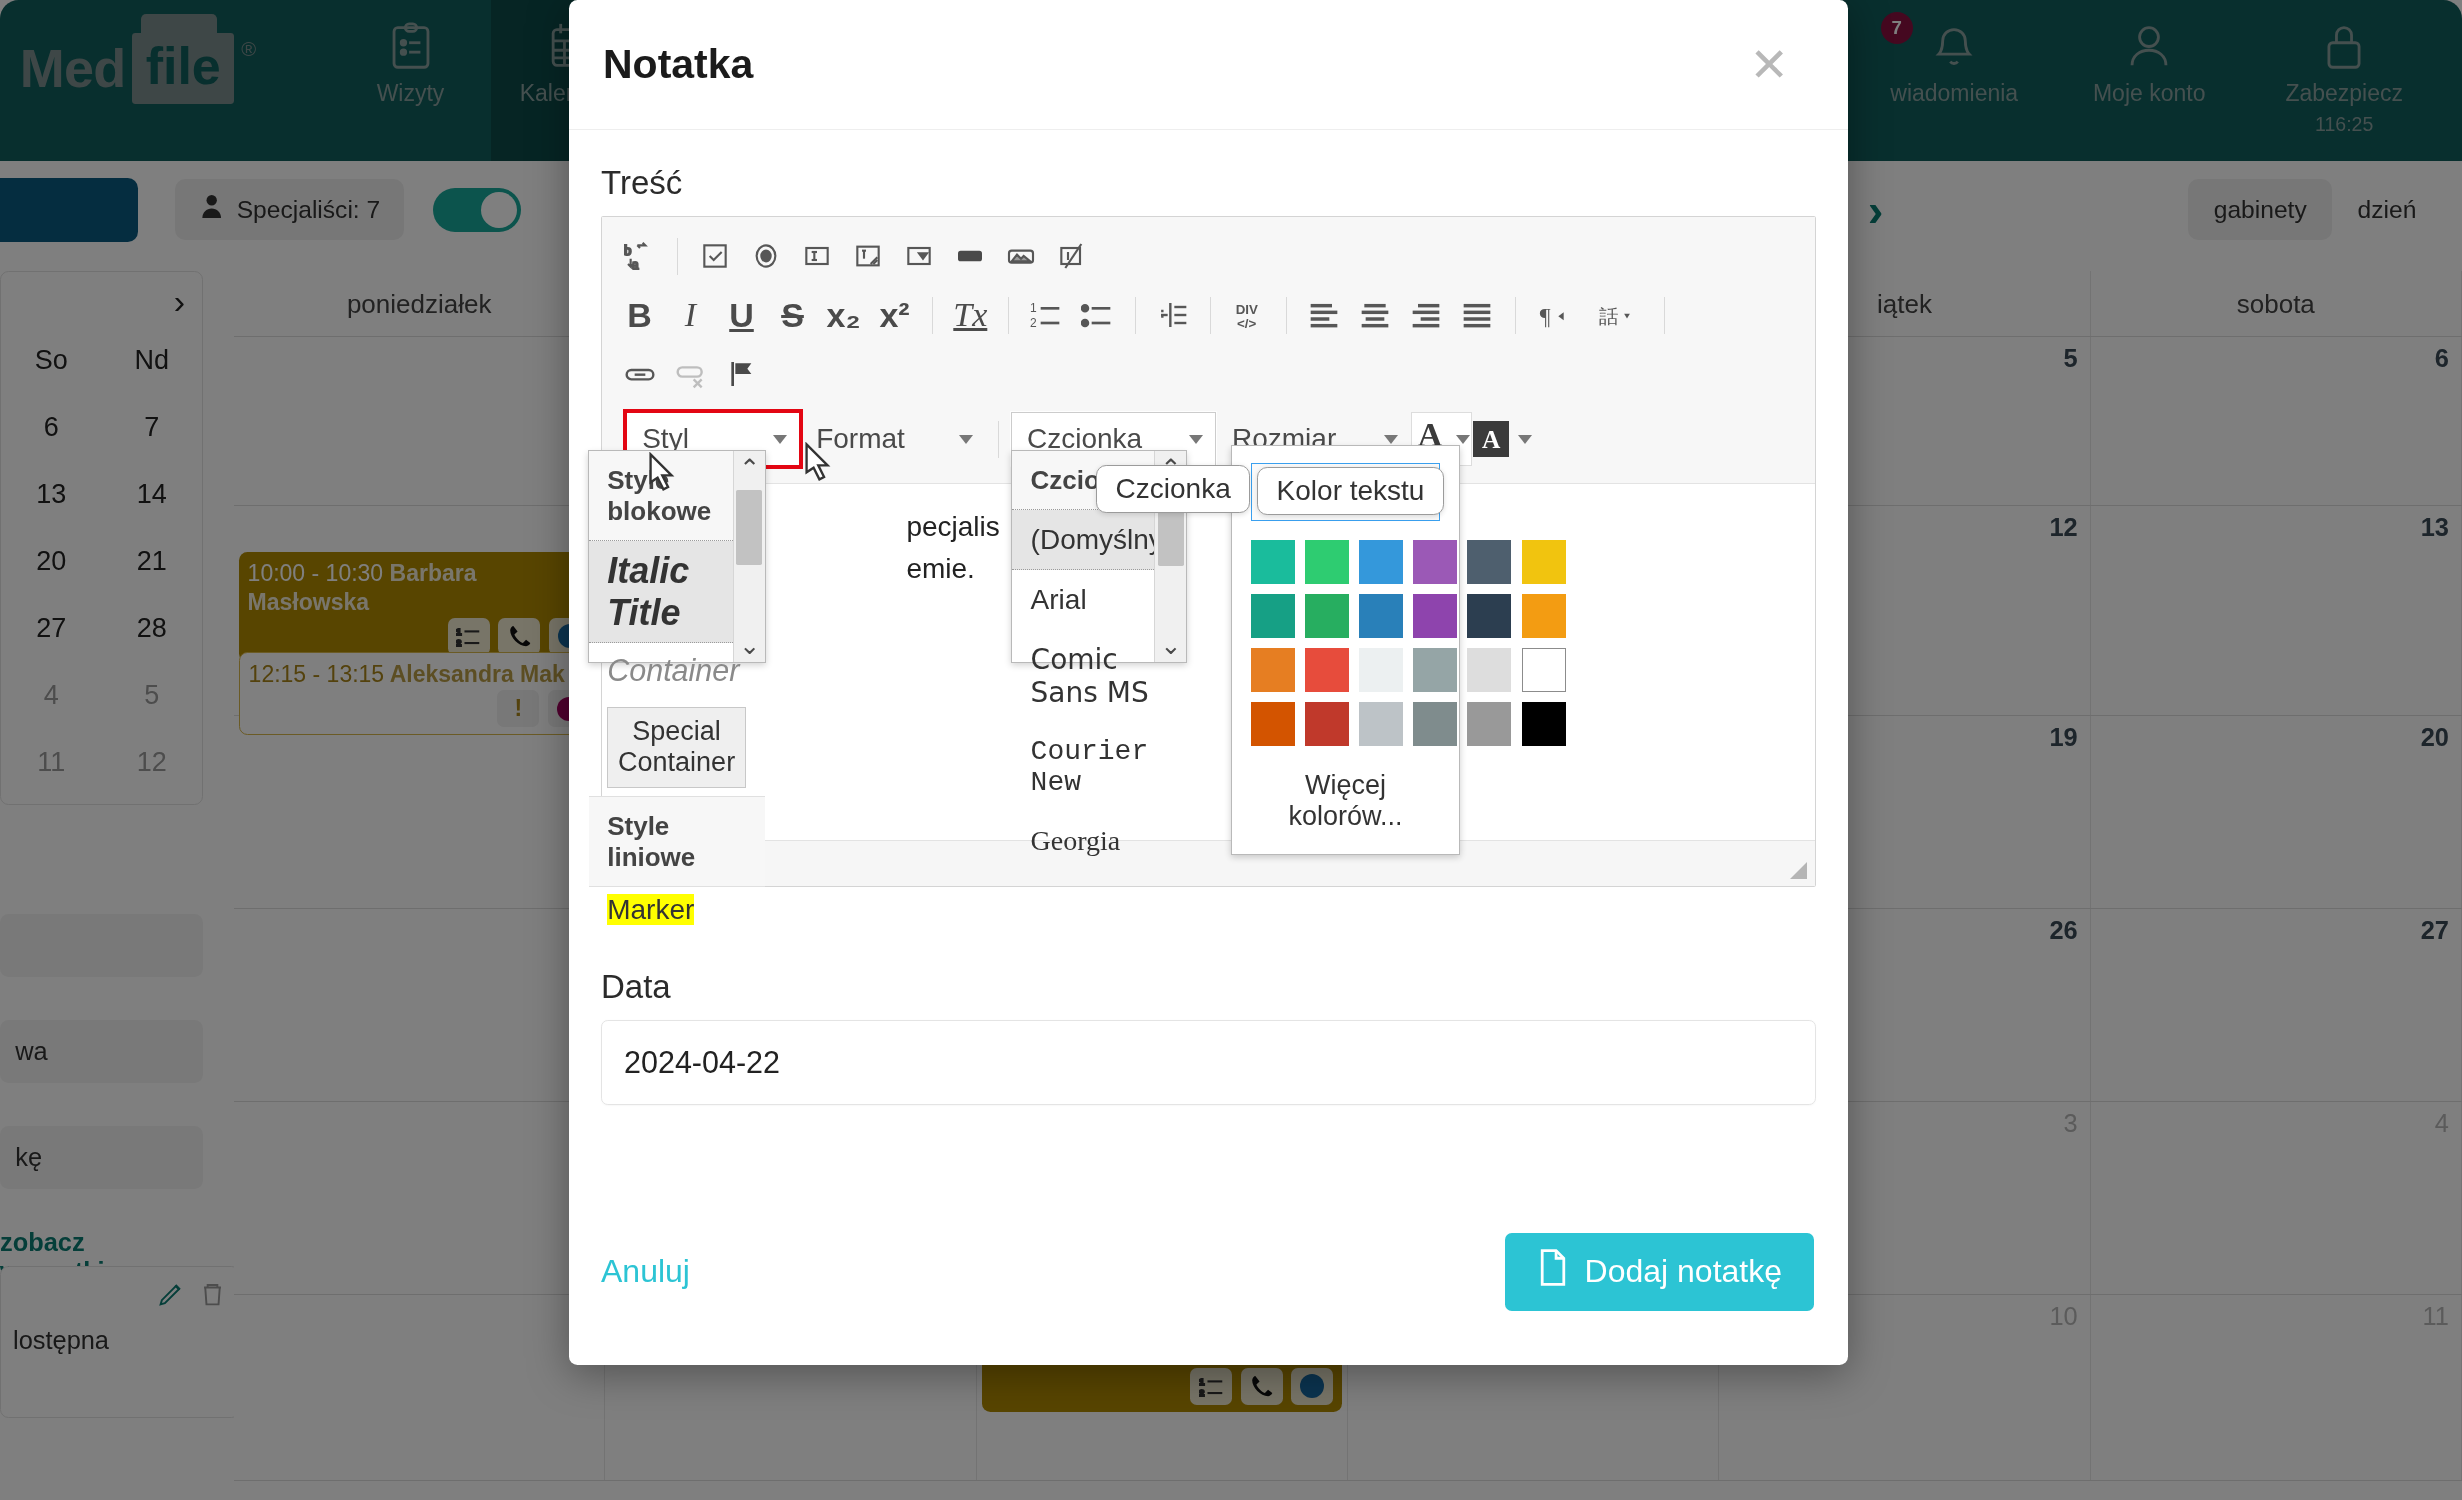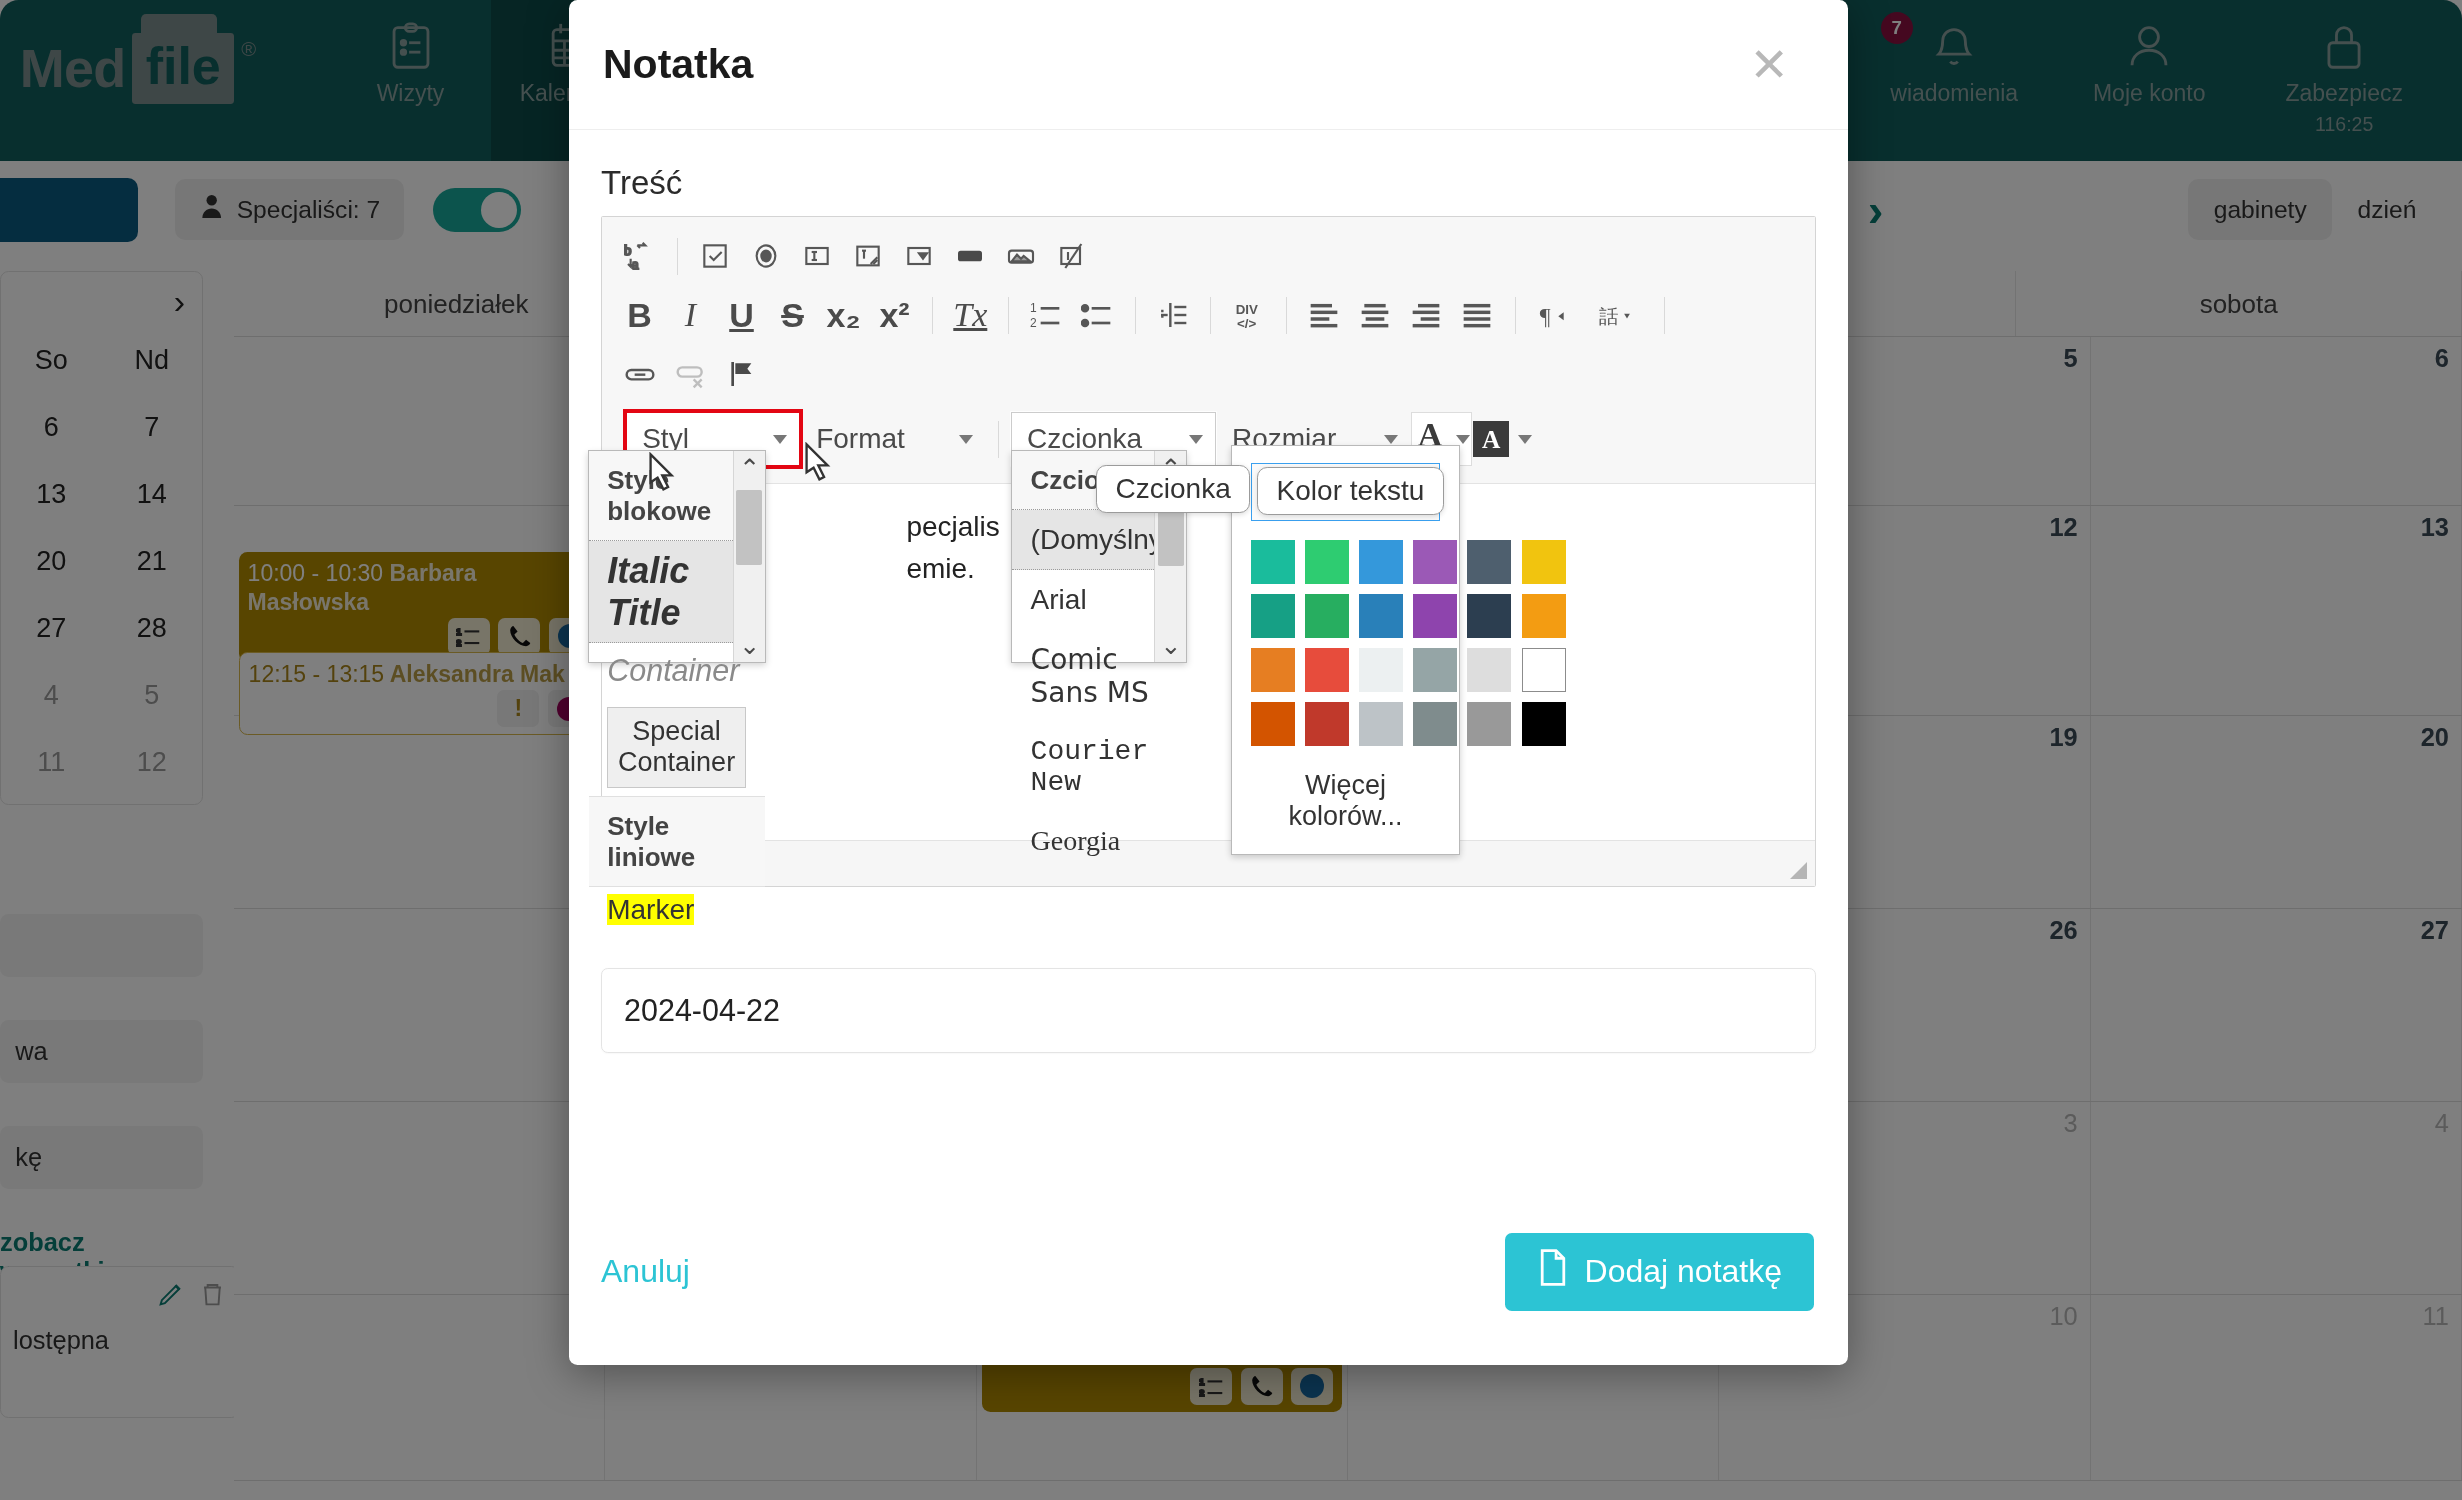--- a/index.html
+++ b/index.html
@@ -434,20 +434,21 @@
     </div>
     <div class="side-card-text">lostępna</div>
   </div>
 
   <div class="calgrid">
     <div class="cal-head">
       <div>poniedziałek</div>
       <div></div>
       <div></div>
       <div></div>
+      <div>iątek</div>
       <div>sobota</div>
     </div>
 
     <div class="cal-week" style="height:169px;">
       <div class="cal-cell"></div>
       <div class="cal-cell"></div>
       <div class="cal-cell"></div>
       <div class="cal-cell"></div>
       <div class="cal-cell">5</div>
       <div class="cal-cell">6</div>
@@ -891,20 +892,21 @@
           <path d="M1 1l9 9h-4l2.5 5-2 1L4 11 1 13z" fill="#fff" stroke="#333" stroke-width="1"></path>
         </svg>
     </div>
     <div class="cursor" style="left:234px; top:312px;">
       <svg viewBox="0 0 12 18">
           <path d="M1 1l9 9h-4l2.5 5-2 1L4 11 1 13z" fill="#fff" stroke="#333" stroke-width="1"></path>
         </svg>
     </div>
 
     <div style="margin-top:81px;">
+      <div class="field-label">Data</div>
       <div class="date-input">2024-04-22</div>
     </div>
   </div>
 
   <div class="modal-foot">
     <div class="btn-cancel">Anuluj</div>
     <div class="btn-primary">
       <span>
         <svg viewBox="0 0 20 24" fill="none" stroke="#fff" stroke-width="1.8">
             <path d="M3 1h9l5 5v17H3z"></path>

